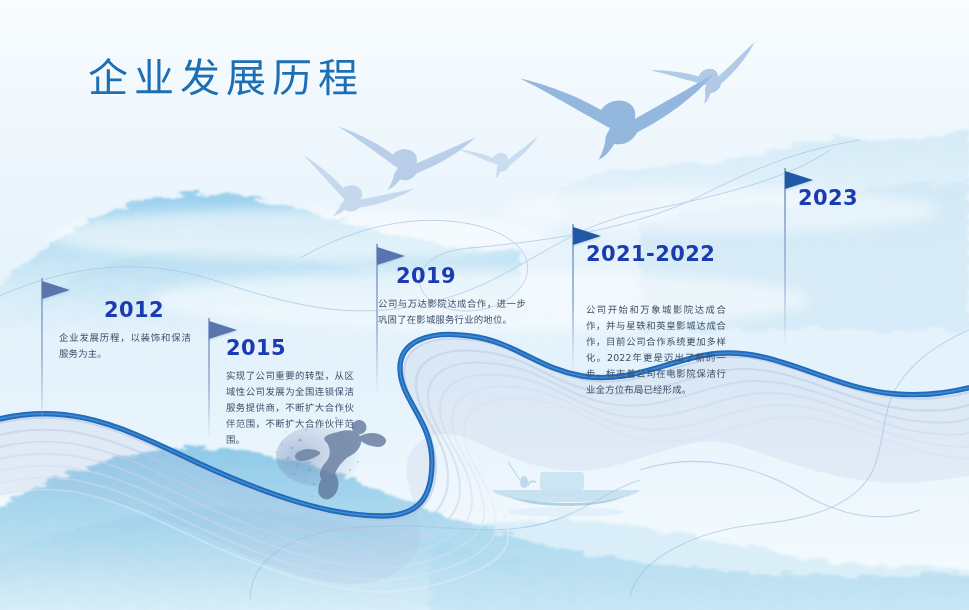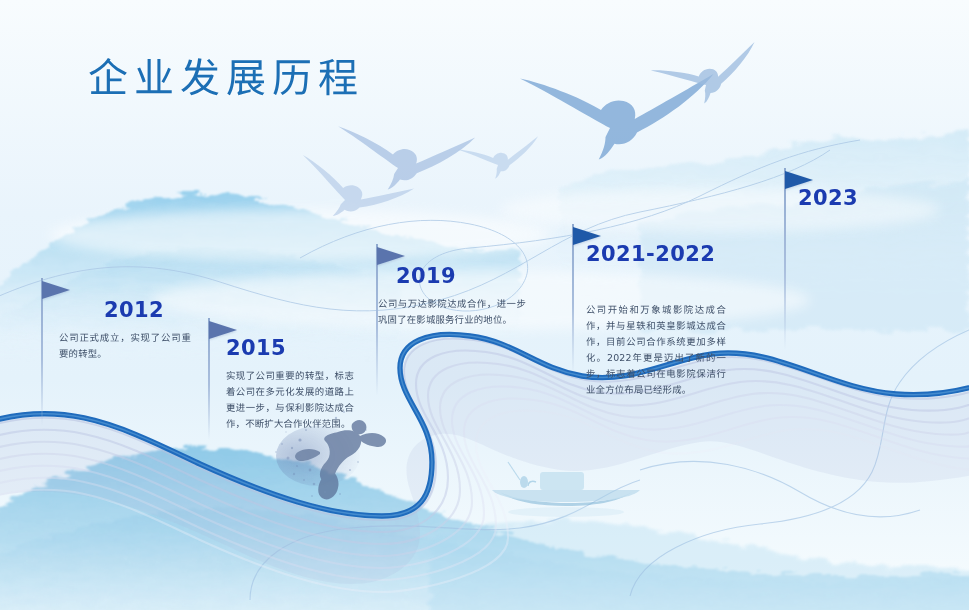--- a/index.html
+++ b/index.html
@@ -309,28 +309,28 @@
   </svg>
 
   <div id="title">企业发展历程</div>
 
   <div>
 
     <div class="entry" style="left:41px;top:278px;width:170px;height:150px;">
       <div class="pole" style="height:148px;"></div>
       <div class="flag" style="top:3px;"></div>
       <div class="yr" style="left:18px;top:20px;margin-left:45px;">2012</div>
-      <div class="desc" style="left:18px;top:52px;width:132px;">公司正式成立，实现了公司重要的转型。</div>
+      <div class="desc" style="left:18px;top:52px;width:132px;">企业发展历程，以装饰和保洁服务为主。</div>
     </div>
 
     <div class="entry" style="left:208px;top:318px;width:170px;height:140px;">
       <div class="pole" style="height:122px;"></div>
       <div class="flag" style="top:3px;"></div>
       <div class="yr" style="left:18px;top:18px;">2015</div>
-      <div class="desc" style="left:18px;top:50px;width:128px;">实现了公司重要的转型，标志着公司在多元化发展的道路上更进一步，与保利影院达成合作，不断扩大合作伙伴范围。</div>
+      <div class="desc" style="left:18px;top:50px;width:128px;">实现了公司重要的转型，从区域性公司发展为全国连锁保洁服务提供商，不断扩大合作伙伴范围，不断扩大合作伙伴范围。</div>
     </div>
 
     <div class="entry" style="left:376px;top:244px;width:180px;height:160px;">
       <div class="pole" style="height:152px;"></div>
       <div class="flag" style="top:3px;"></div>
       <div class="yr" style="left:20px;top:20px;">2019</div>
       <div class="desc" style="left:2px;top:52px;width:148px;">公司与万达影院达成合作，进一步巩固了在影城服务行业的地位。</div>
     </div>
 
     <div class="entry" style="left:572px;top:224px;width:180px;height:160px;">

